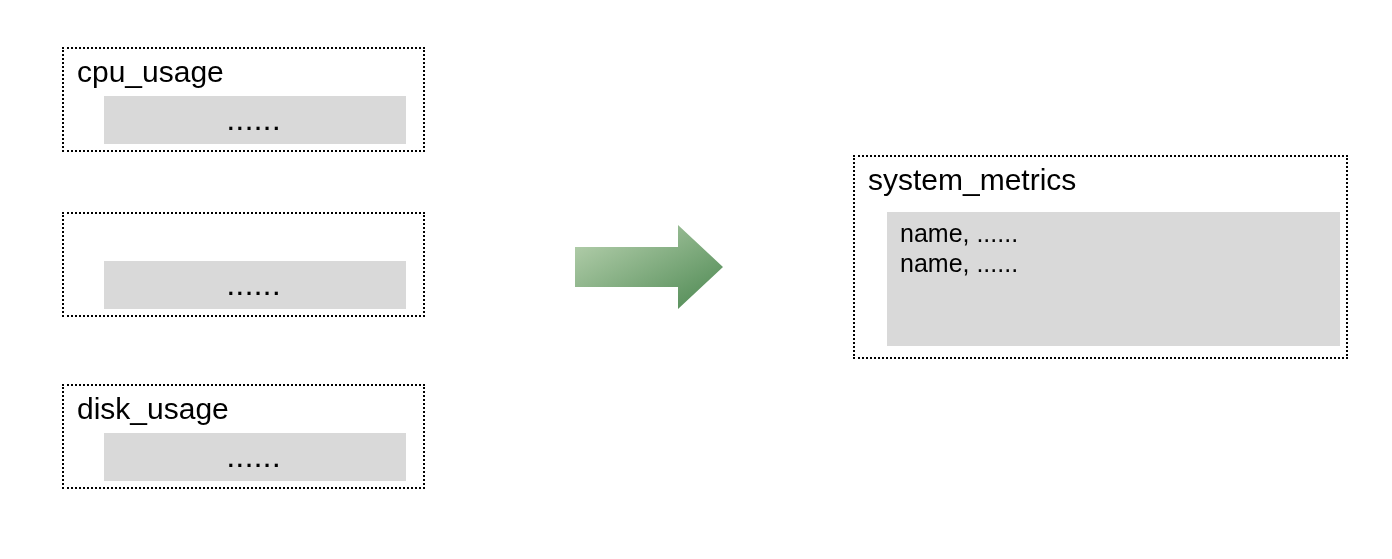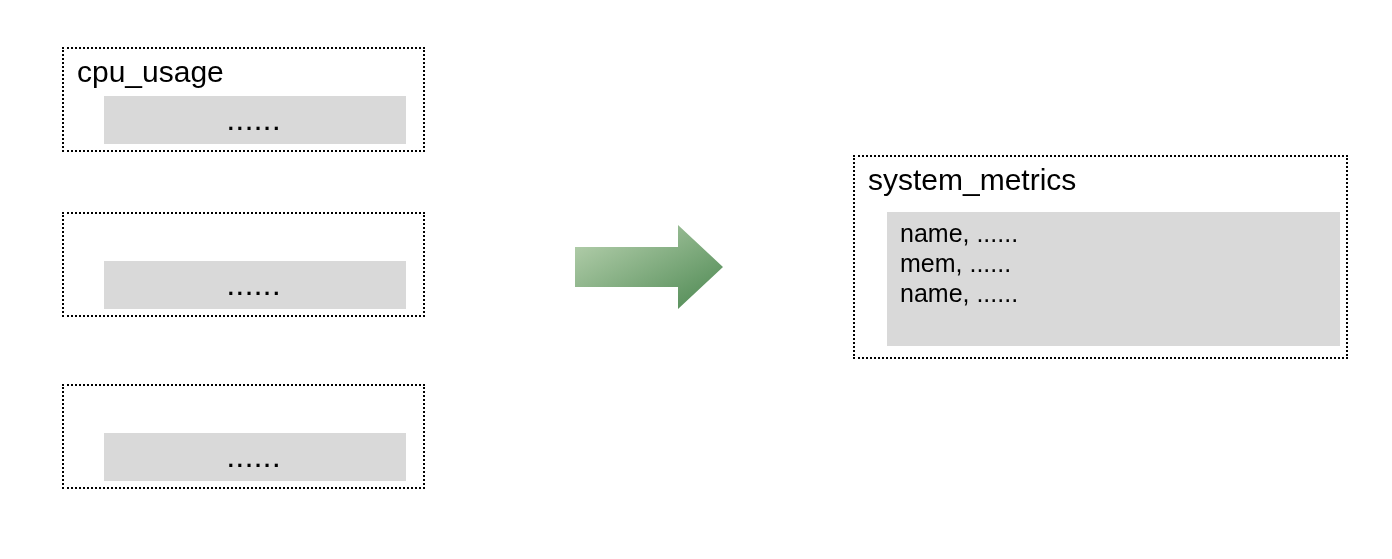--- a/index.html
+++ b/index.html
@@ -89,20 +89,21 @@
     </div>
   </div>
 
   <div class="dotted-box src-box src-box-mem">
     <div class="src-bar">
       <span class="src-bar-dots">......</span>
     </div>
   </div>
 
   <div class="dotted-box src-box src-box-disk">
+    <div class="box-title">disk_usage</div>
     <div class="src-bar">
       <span class="src-bar-dots">......</span>
     </div>
   </div>
 
   <div class="arrow-wrap">
     <svg width="148" height="84" viewBox="0 0 148 84" xmlns="http://www.w3.org/2000/svg">
       <defs>
         <linearGradient id="arrowGrad" x1="0%" y1="0%" x2="100%" y2="100%">
           <stop offset="0%" stop-color="#bdd5b4"></stop>
@@ -110,18 +111,17 @@
         </linearGradient>
       </defs>
       <polygon points="0,22 103,22 103,0 148,42 103,84 103,62 0,62" fill="url(#arrowGrad)"></polygon>
     </svg>
   </div>
 
   <div class="dotted-box target-box">
     <div class="box-title">system_metrics</div>
     <div class="target-panel">
       <div class="target-row">name, ......</div>
-      <div class="target-row">mem, ......</div>
       <div class="target-row">name, ......</div>
     </div>
   </div>
 
 </div>
 
 </body></html>

